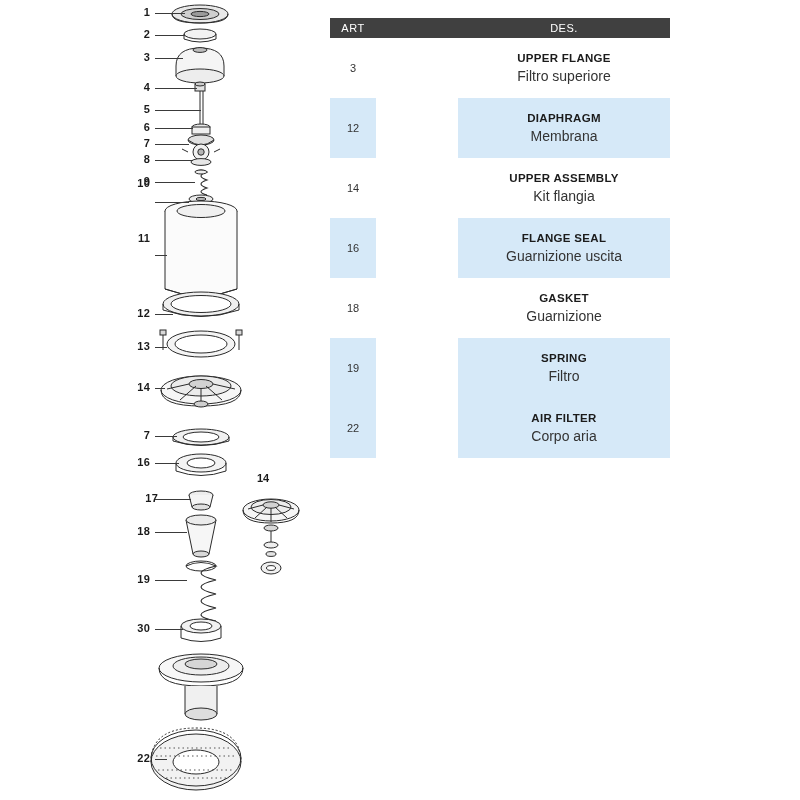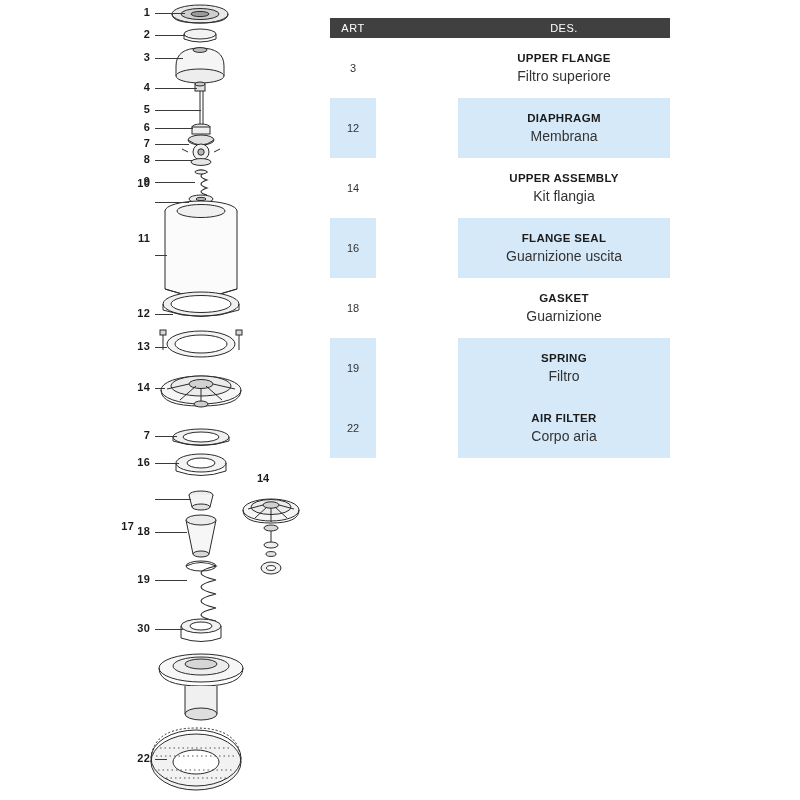--- a/index.html
+++ b/index.html
@@ -291,21 +291,21 @@
 
   <div class="callout-label" style="left:124px; top:381px;">14</div>
   <div class="callout-line" style="left:155px; top:388px; width:10px;"></div>
 
   <div class="callout-label" style="left:124px; top:429px;">7</div>
   <div class="callout-line" style="left:155px; top:436px; width:22px;"></div>
 
   <div class="callout-label" style="left:124px; top:456px;">16</div>
   <div class="callout-line" style="left:155px; top:463px; width:24px;"></div>
 
-  <div class="callout-label" style="left:108px; top:492px;margin-top:28px;">17</div>
+  <div class="callout-label" style="left:132px; top:492px;">17</div>
   <div class="callout-line" style="left:155px; top:499px; width:36px;"></div>
 
   <div class="callout-label" style="left:124px; top:525px;">18</div>
   <div class="callout-line" style="left:155px; top:532px; width:32px;"></div>
 
   <div class="callout-label" style="left:124px; top:573px;">19</div>
   <div class="callout-line" style="left:155px; top:580px; width:32px;"></div>
 
   <div class="callout-label" style="left:124px; top:622px;">30</div>
   <div class="callout-line" style="left:155px; top:629px; width:28px;"></div>

